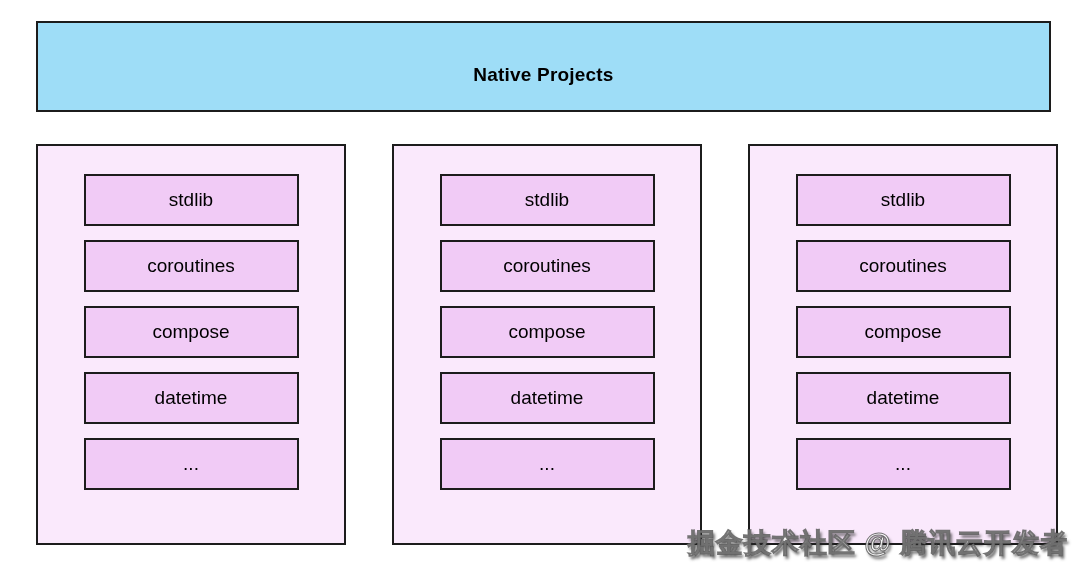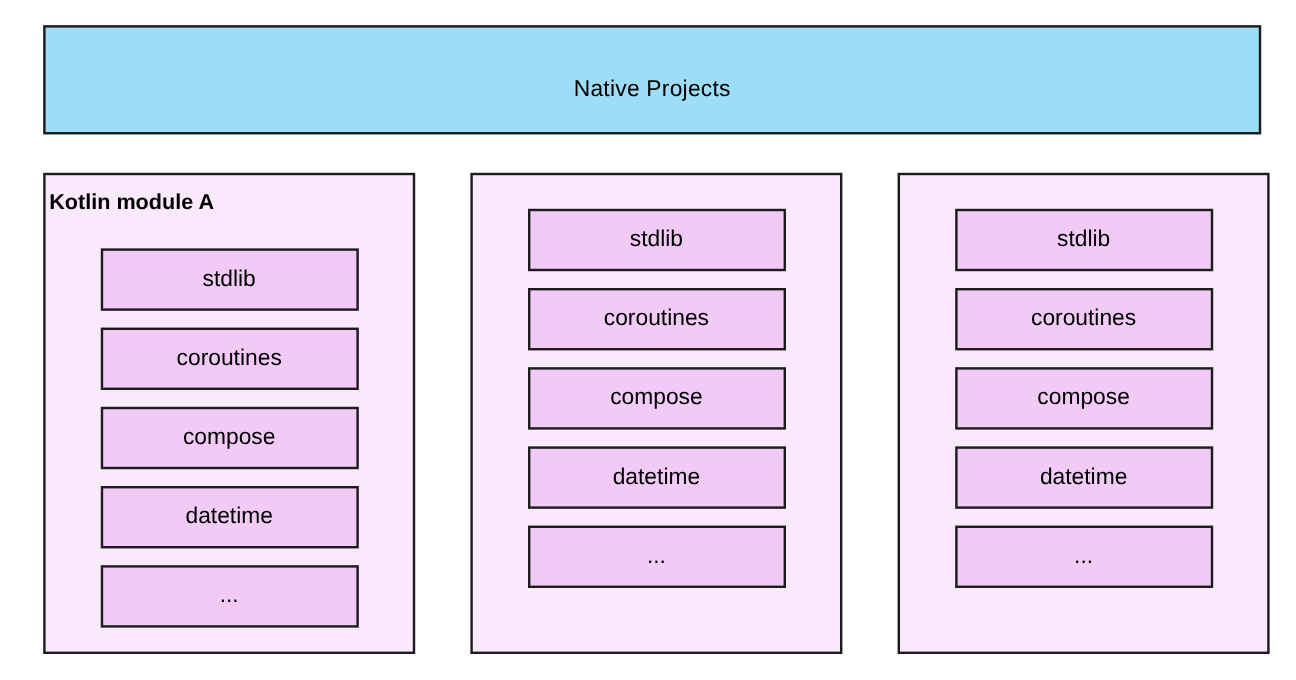--- a/index.html
+++ b/index.html
@@ -22,21 +22,21 @@
     width: 1011px;
     height: 87px;
     background: var(--banner-bg, #9eddf7);
     border: 2px solid var(--border-color, #1c1c1c);
     display: flex;
     align-items: center;
     justify-content: center;
   }
   .banner-title {
     font-size: 19px;
-    font-weight: normal;
+    font-weight: bold;
     color: #000;
     letter-spacing: 0.2px;
     margin-top: 17px;
   }
   .modules-row {
     position: absolute;
     left: 36px;
     top: 144px;
     width: 1022px;
     height: 401px;
@@ -93,21 +93,20 @@
 <body>
 
 <div id="canvas" style="--page-bg: #ffffff; --banner-bg: #9eddf7; --module-bg: #fae9fc; --item-bg: #f1cbf6; --border-color: #1c1c1c;">
 
   <div class="banner">
     <span class="banner-title">Native Projects</span>
   </div>
 
   <div class="modules-row">
   <div class="module-card">
-    <div class="module-title">Kotlin module A</div>
     <div class="module-items">
           <div class="item-box">stdlib</div>
           <div class="item-box">coroutines</div>
           <div class="item-box">compose</div>
           <div class="item-box">datetime</div>
           <div class="item-box">...</div>
         </div>
   </div>
 
   <div class="module-card">
@@ -124,13 +123,14 @@
     <div class="module-items">
           <div class="item-box">stdlib</div>
           <div class="item-box">coroutines</div>
           <div class="item-box">compose</div>
           <div class="item-box">datetime</div>
           <div class="item-box">...</div>
         </div>
   </div>
 </div>
 
+  <div class="watermark">掘金技术社区 @ 腾讯云开发者</div>
 </div>
 
 </body></html>

